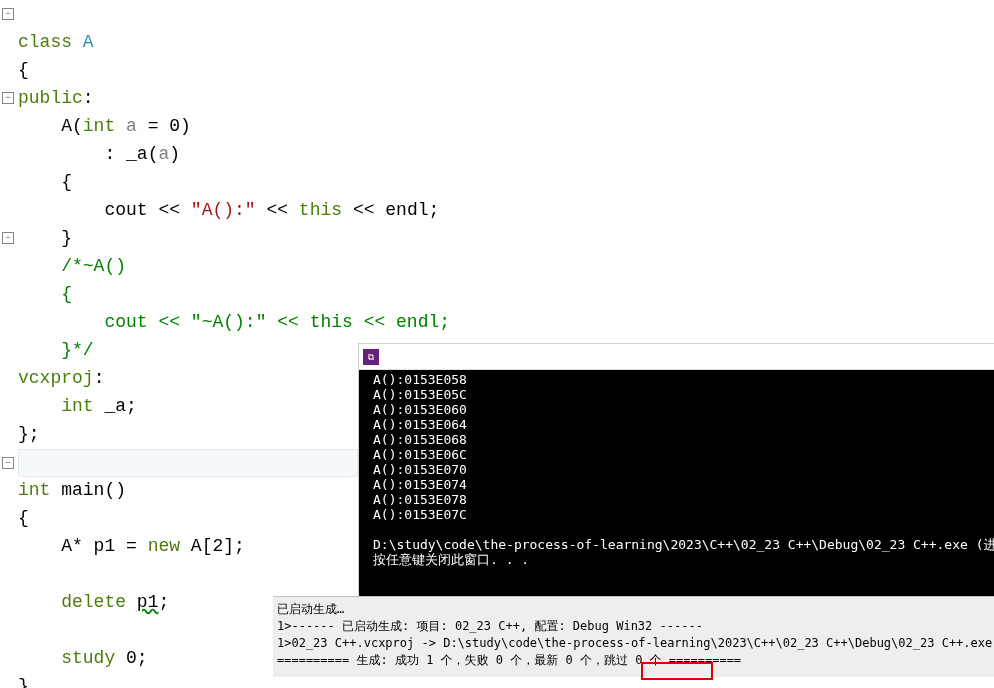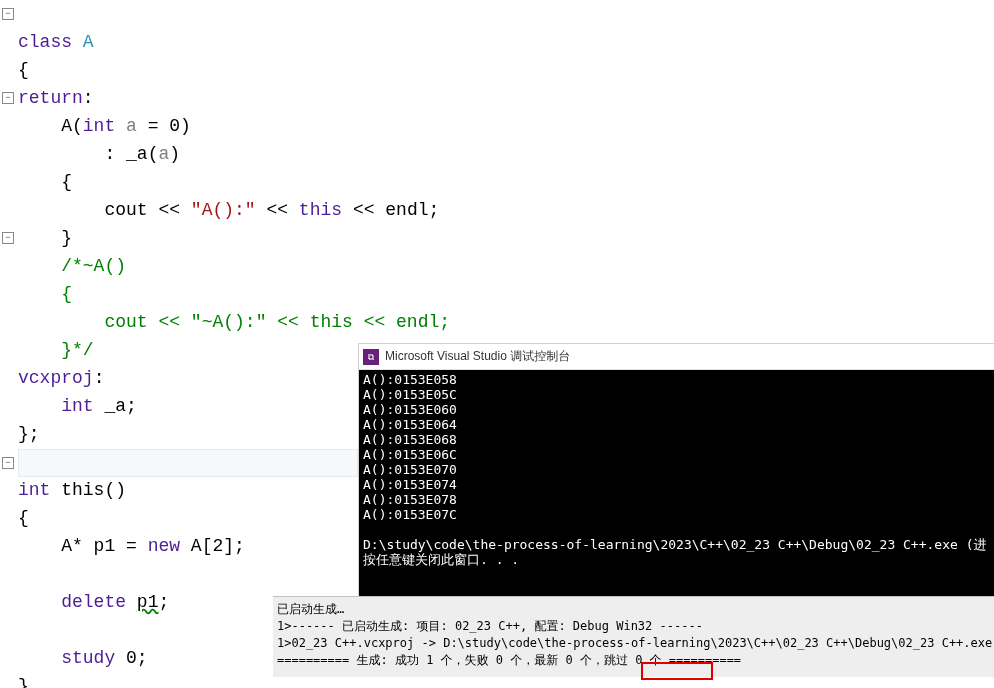--- a/index.html
+++ b/index.html
@@ -36,21 +36,21 @@
     font-size: 9px;
     line-height: 10px;
     text-align: center;
     left: 2px;
   }
   .code {
     position: absolute;
     left: 18px;
     top: 0;
   }
-  .kw { color: #4c1d95; }
+  .kw { color: #4d7c0f; }
   .type { color: #2b91af; }
   .str { color: #a31515; }
   .comment { color: #008000; }
   .txt { color: #000; }
   .param { color: #808080; }
   .squiggle { 
     text-decoration-line: underline;
     text-decoration-style: wavy;
     text-decoration-color: #008000;
   }
@@ -94,21 +94,21 @@
     line-height: 16px;
     text-align: center;
     margin-right: 6px;
   }
   .console-body {
     background: #000;
     color: #fff;
     font-family: "NSimSun", Consolas, monospace;
     font-size: 13px;
     line-height: 15px;
-    padding: 2px 4px;
+    padding: 2px 14px;
     height: 226px;
     white-space: pre;
   }
   
   .output {
     position: absolute;
     left: 273px;
     top: 596px;
     width: 721px;
     height: 81px;
@@ -139,49 +139,48 @@
 <div class="editor">
   <div class="gutter">
     <div class="fold" style="top:8px">−</div>
     <div class="fold" style="top:92px">−</div>
     <div class="fold" style="top:232px">−</div>
     <div class="fold" style="top:457px">−</div>
   </div>
   <div class="code">
 <span class="kw">class</span><span class="type"> A</span>
 <span class="txt">{</span>
-<span class="kw">return</span><span class="txt">:</span>
+<span class="kw">public</span><span class="txt">:</span>
 <span class="txt">    A(</span><span class="kw">int</span><span class="param"> </span><span class="param">a</span><span class="txt"> = 0)</span>
 <span class="txt">        : </span><span class="txt">_a</span><span class="txt">(</span><span class="param">a</span><span class="txt">)</span>
 <span class="txt">    {</span>
 <span class="txt">        cout &lt;&lt; </span><span class="str">"A():"</span><span class="txt"> &lt;&lt; </span><span class="kw">this</span><span class="txt"> &lt;&lt; endl;</span>
 <span class="txt">    }</span>
 <span class="comment">    /*~A()</span>
 <span class="comment">    {</span>
 <span class="comment">        cout &lt;&lt; "~A():" &lt;&lt; this &lt;&lt; endl;</span>
 <span class="comment">    }*/</span>
 <span class="kw">vcxproj</span><span class="txt">:</span>
 <span class="txt">    </span><span class="kw">int</span><span class="txt"> _a;</span>
 <span class="txt">};</span>
 
-<span class="kw">int</span><span class="txt"> this()</span>
+<span class="kw">int</span><span class="txt"> main()</span>
 <span class="txt">{</span>
 <span class="txt">    A* p1 = </span><span class="kw">new</span><span class="txt"> A[2];</span>
 
 <span class="txt">    </span><span class="kw">delete</span><span class="txt"> </span><span class="squiggle">p1</span><span class="txt">;</span>
 
 <span class="txt">    </span><span class="kw">study</span><span class="txt"> 0;</span>
 <span class="txt">}</span>
   </div>
 </div>
 
 <div class="console">
   <div class="console-title">
     <div class="console-icon">⧉</div>
-    <span>Microsoft Visual Studio 调试控制台</span>
   </div>
   <div class="console-body"><span>A():0153E058</span>
 <span>A():0153E05C</span>
 <span>A():0153E060</span>
 <span>A():0153E064</span>
 <span>A():0153E068</span>
 <span>A():0153E06C</span>
 <span>A():0153E070</span>
 <span>A():0153E074</span>
 <span>A():0153E078</span>

